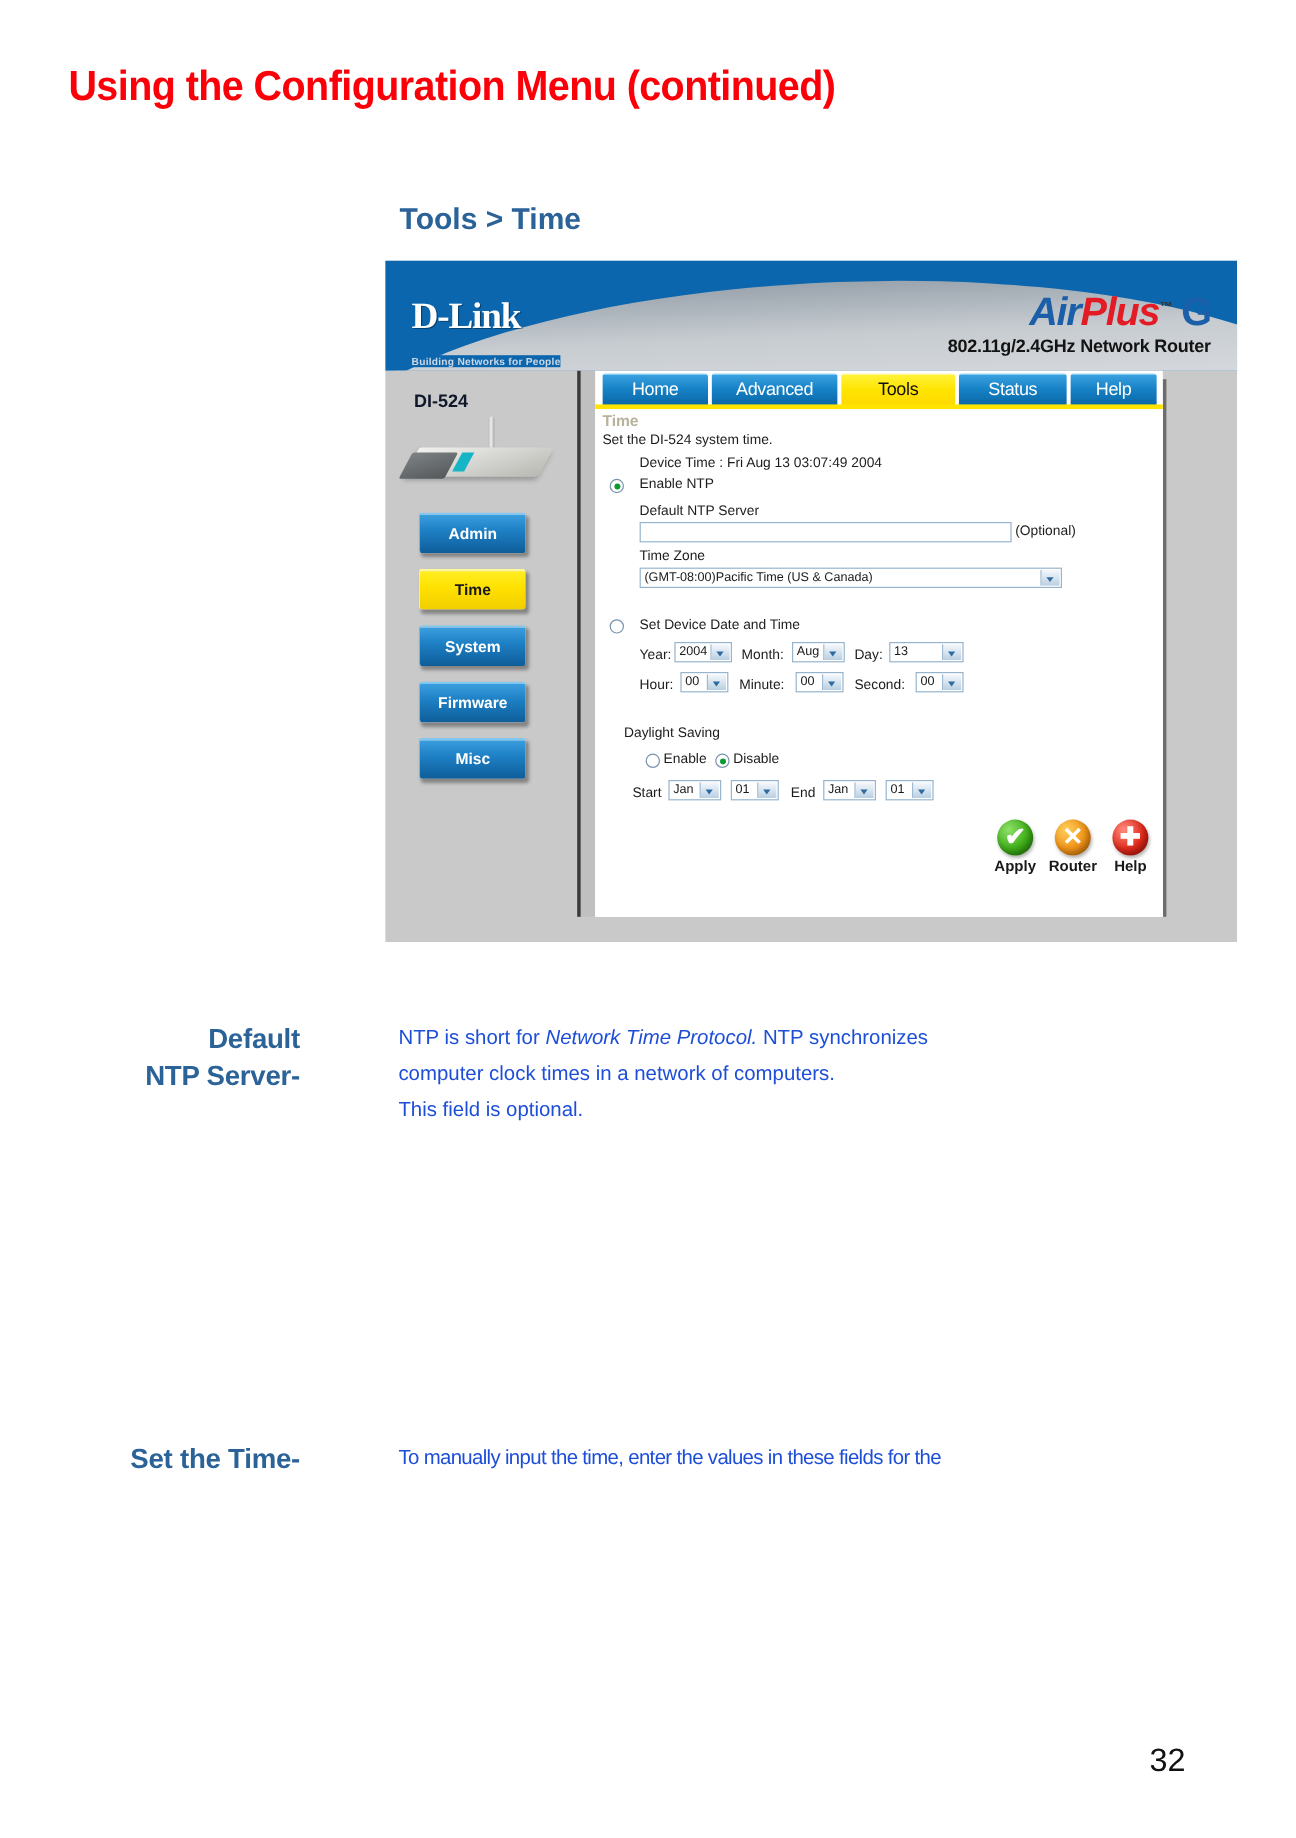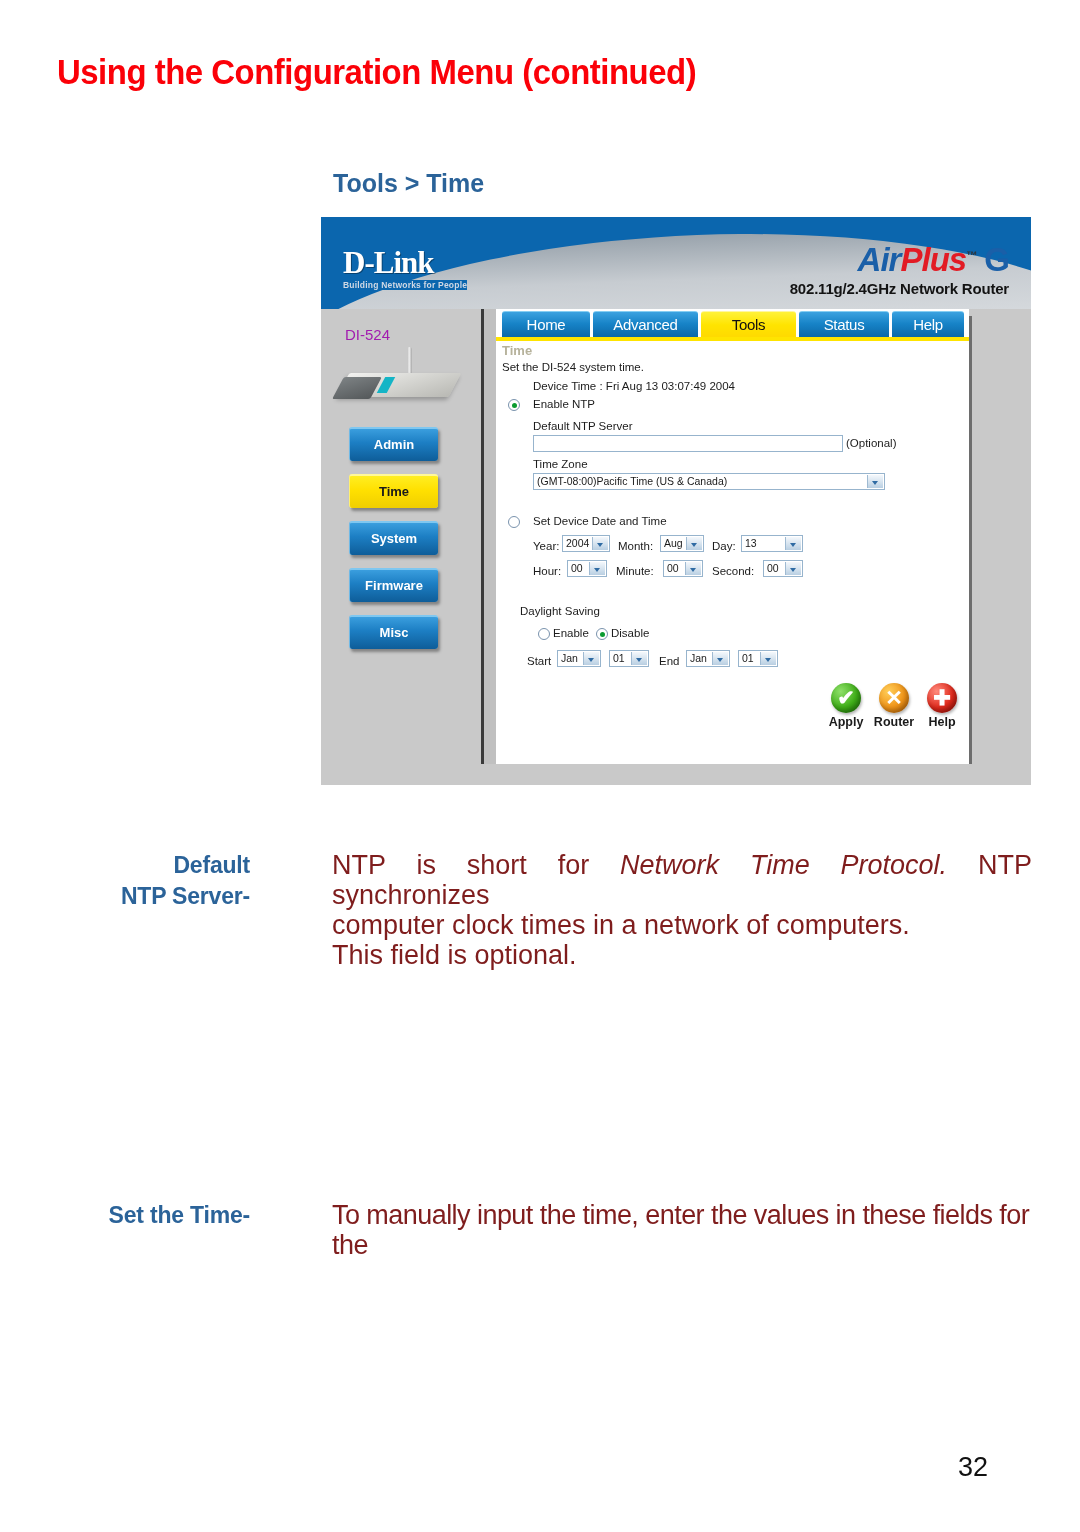--- a/index.html
+++ b/index.html
@@ -86,21 +86,21 @@
     font-family: "Liberation Serif", serif;
     text-shadow: 1px 1px 0 rgba(0,0,0,0.35);
     margin-top: 16px;
   }
   .dlink-logo .dl-tag {
     font-size: 8.5px;
     font-weight: bold;
     background: #0b66ae;
     color: #cfd8e4;
     letter-spacing: 0.2px;
-    margin-top: 2px;
+    margin-top: 18px;
     line-height: 1.2;
     white-space: nowrap;
     text-align: right;
   }
   .airplus {
     position: absolute;
     right: 22px;
     top: 26px;
     z-index: 5;
     white-space: nowrap;
@@ -152,22 +152,22 @@
     top: 0px;
     width: 152px;
     height: 460px;
     background: #c9c9c9;
   }
   .device-model {
     position: absolute;
     left: 16px;
     top: 17px;
     font-size: 15px;
-    font-weight: normal;
-    color: #a21caf;
+    font-weight: bold;
+    color: #0f172a;
     letter-spacing: 0px;
     white-space: nowrap;
   }
   
   .router-img {
     position: absolute;
     left: 6px;
     top: 38px;
     width: 142px;
     height: 62px;
@@ -453,22 +453,22 @@
     font-size: 23px;
     font-weight: bold;
     color: #2b6399;
     line-height: 31px;
     letter-spacing: -0.2px;
   }
   .def-body {
     position: absolute;
     left: 332px;
     width: 700px;
-    font-size: 27px;
-    color: #7f1d1d;
+    font-size: 17px;
+    color: #1d4ed8;
     line-height: 30px;
   }
   .def-body .jline { text-align: justify; }
   .def-body .lline { text-align: left; }
 
   .page-num {
     position: absolute;
     left: 958px;
     top: 1452px;
     font-size: 27px;

